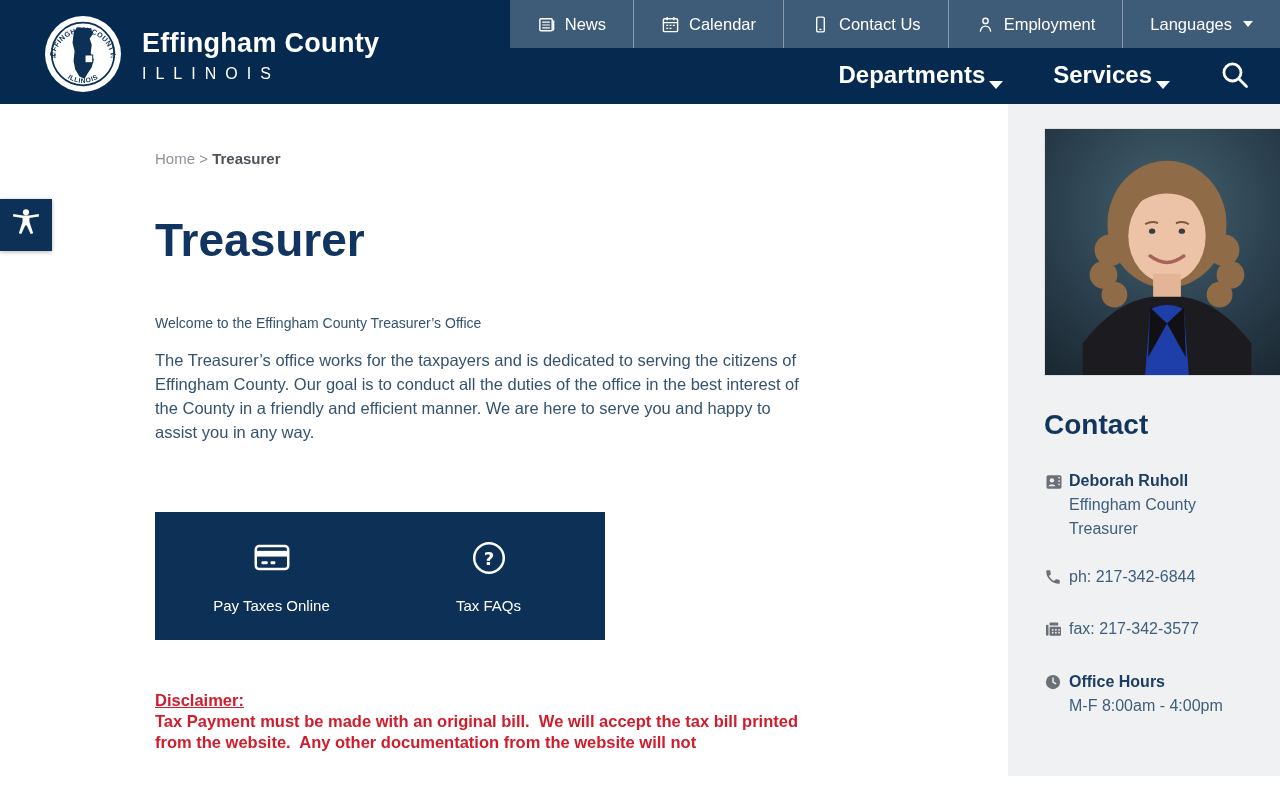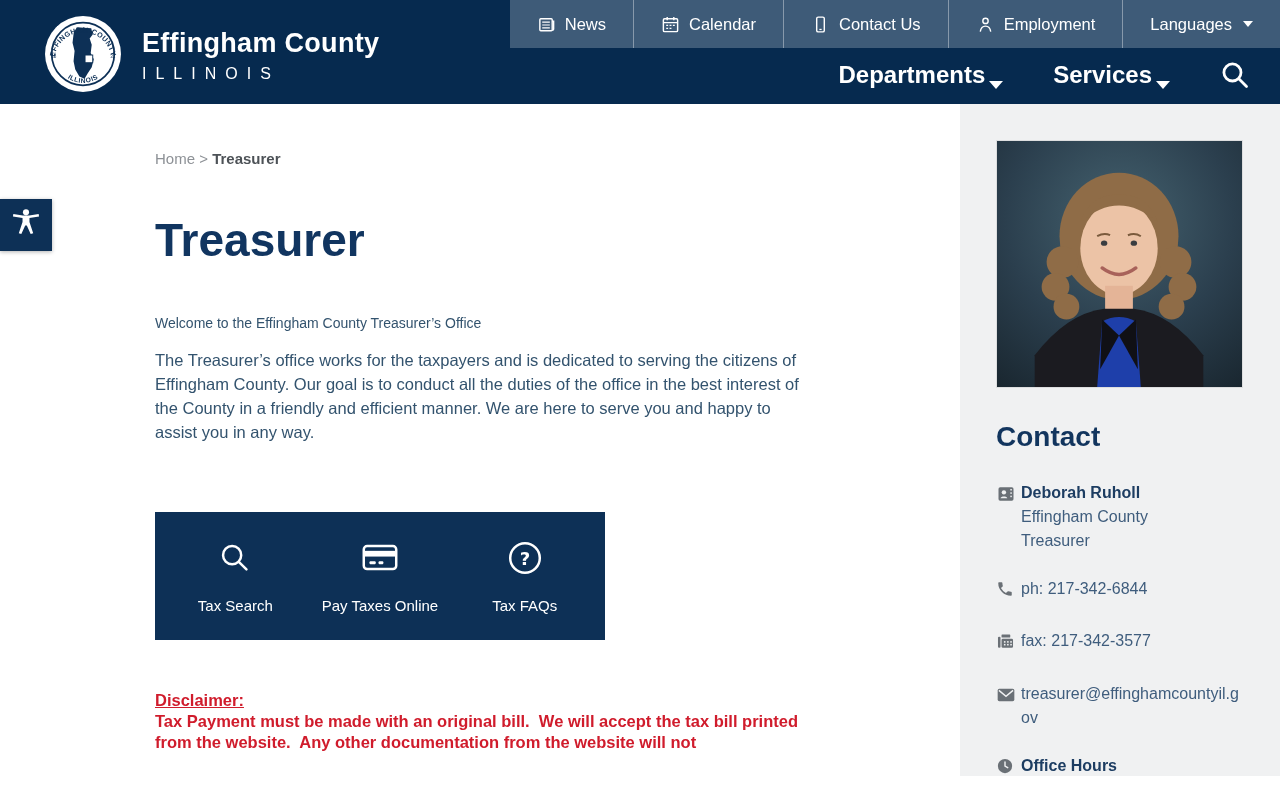--- a/index.html
+++ b/index.html
@@ -44,21 +44,21 @@
     display:flex; align-items:stretch; justify-content:space-around; padding:0 8px; }
   .ql-item { display:flex; flex-direction:column; align-items:center; justify-content:center;
     gap:11px; width:118px; text-align:center; color:#fff; font-size:15px; line-height:21px; cursor:pointer; }
 
   .disclaimer { margin-top:50px; width:660px; color:#d01c2c; font-weight:700;
     font-size:16.5px; line-height:21px; }
   .disclaimer .dhead { text-decoration:underline; }
   .disclaimer .dbody { white-space:pre-wrap; margin-top:0; }
 
   
-  aside { width:320px; background:#f0f1f2; padding:36px 36px 0 36px; overflow:hidden; }
+  aside { width:272px; background:#f0f1f2; padding:24px 36px 0 36px; overflow:hidden; }
   .portrait { display:block; border:1px solid #dddedf; }
   .contact-h { margin-top:33px; font-size:28px; font-weight:800; color:#12355e; }
   .c-rows { margin-top:28px; }
   .c-row { display:flex; gap:5px; margin-bottom:24px; font-size:16px; line-height:24px; color:#3f5d7d; }
   .c-ico { width:20px; flex:0 0 20px; padding-top:3px; }
   .c-strong { font-weight:700; color:#1d3d62; }
   .c-email { word-break:break-all; cursor:pointer; }
 
   
   .a11y { position:absolute; left:0; top:199px; width:52px; height:52px; background:#0d3056;
@@ -162,29 +162,20 @@
       <span>&gt;</span>
       <span class="current">Treasurer</span>
     </div>
 
     <h1 class="page-title">Treasurer</h1>
 
     <p class="intro1">Welcome to the Effingham County Treasurer’s Office</p>
     <p class="intro2">The Treasurer’s office works for the taxpayers and is dedicated to serving the citizens of Effingham County. Our goal is to conduct all the duties of the office in the best interest of the County in a friendly and efficient manner. We are here to serve you and happy to assist you in any way.</p>
 
     <div class="quicklinks">
-      <div class="ql-item">
-        <span>
-          <svg width="42" height="42" viewBox="0 0 44 44" fill="none" stroke="#fff" stroke-width="2.6" stroke-linecap="round">
-            <circle cx="19" cy="19" r="9.5"></circle>
-            <path d="M26.5 26.5 L34 34"></path>
-          </svg>
-        </span>
-        <span>Tax Search</span>
-      </div>
       <div class="ql-item">
         <span>
           <svg width="42" height="42" viewBox="0 0 44 44" fill="none">
             <rect x="5" y="9.5" width="34" height="24" rx="3.5" stroke="#fff" stroke-width="2.6"></rect>
             <rect x="5.5" y="14.5" width="33" height="6" fill="#fff"></rect>
             <rect x="11" y="25.5" width="6.5" height="3" rx="1" fill="#fff"></rect>
             <rect x="20.5" y="25.5" width="5" height="3" rx="1" fill="#fff"></rect>
           </svg>
         </span>
         <span>Pay Taxes Online</span>
@@ -280,29 +271,20 @@
                 <rect x="18" y="11.5" width="2" height="2"></rect>
               <rect x="10" y="15" width="2" height="2"></rect>
                 <rect x="14" y="15" width="2" height="2"></rect>
                 <rect x="18" y="15" width="2" height="2"></rect>
             </g>
           </svg>
         </span>
         <div>fax: 217-342-3577</div>
       </div>
 
-      <div class="c-row">
-        <span class="c-ico">
-          <svg width="20" height="20" viewBox="0 0 24 24">
-            <rect x="2" y="4.5" width="20" height="15" rx="2" fill="#6a7076"></rect>
-            <path d="M3.5 6.5 L12 13.5 L20.5 6.5" stroke="#f0f1f2" stroke-width="1.7" fill="none"></path>
-          </svg>
-        </span>
-        <div class="c-email">treasurer@effinghamcountyil.gov</div>
-      </div>
 
       <div class="c-row">
         <span class="c-ico">
           <svg width="18" height="18" viewBox="0 0 24 24">
             <circle cx="12" cy="12" r="9.5" fill="#6a7076"></circle>
             <path d="M12 6.5 V12 L15.6 14.3" stroke="#f0f1f2" stroke-width="1.9" fill="none" stroke-linecap="round"></path>
           </svg>
         </span>
         <div>
           <div class="c-strong">Office Hours</div>

